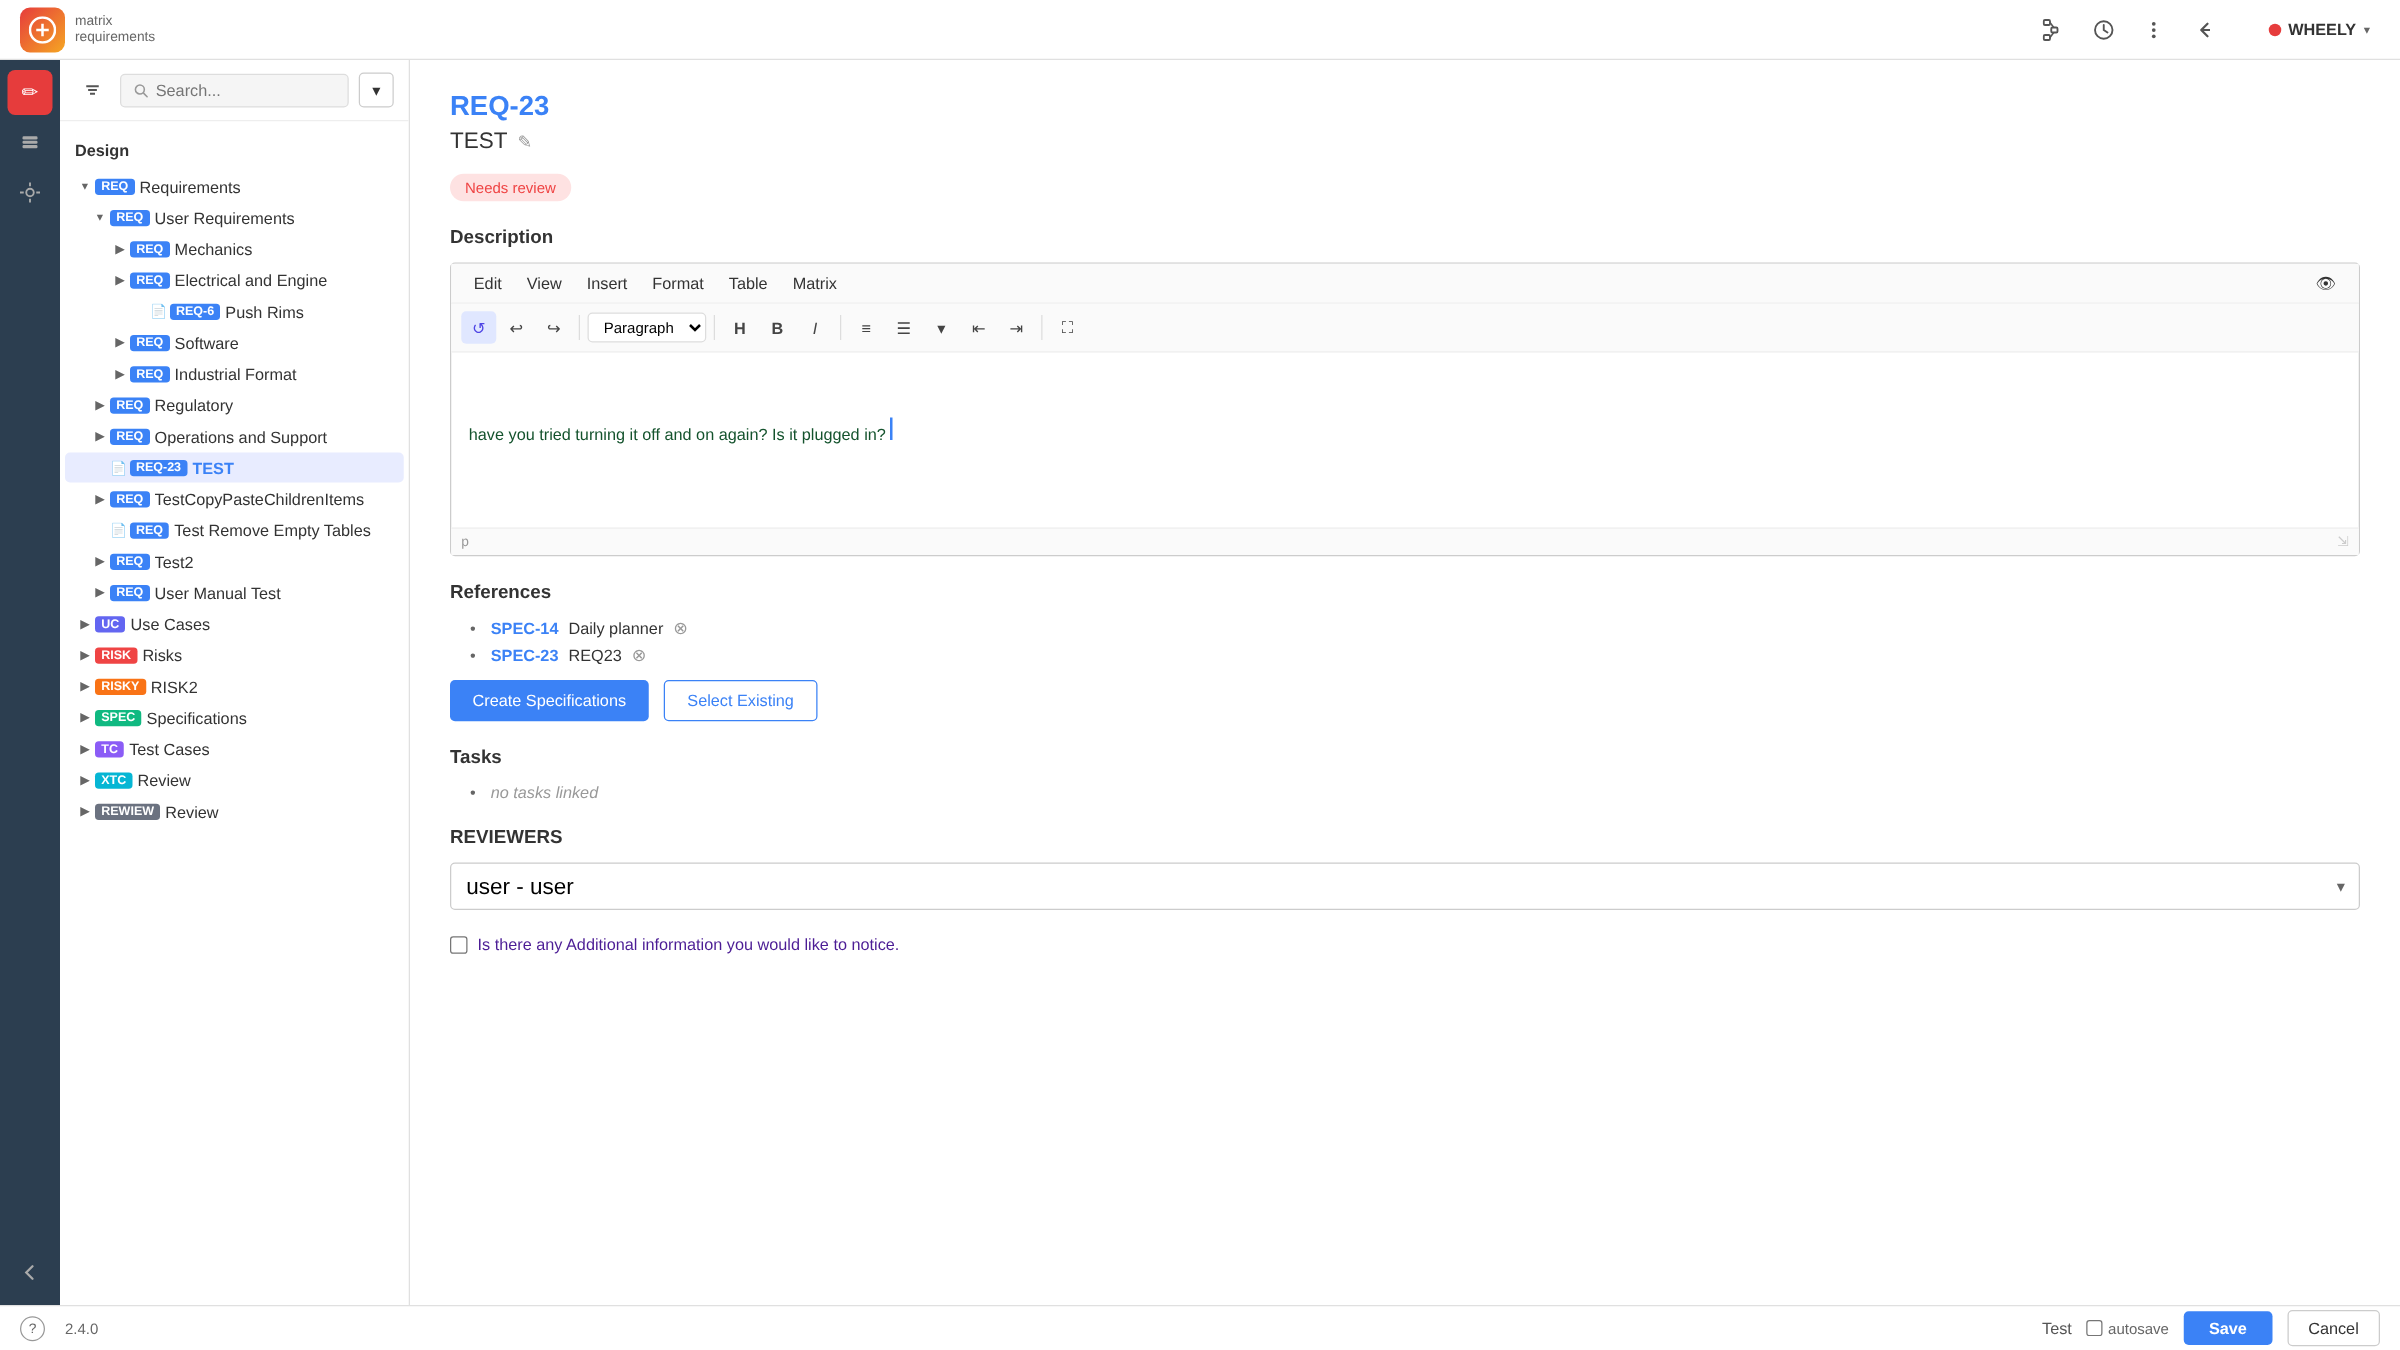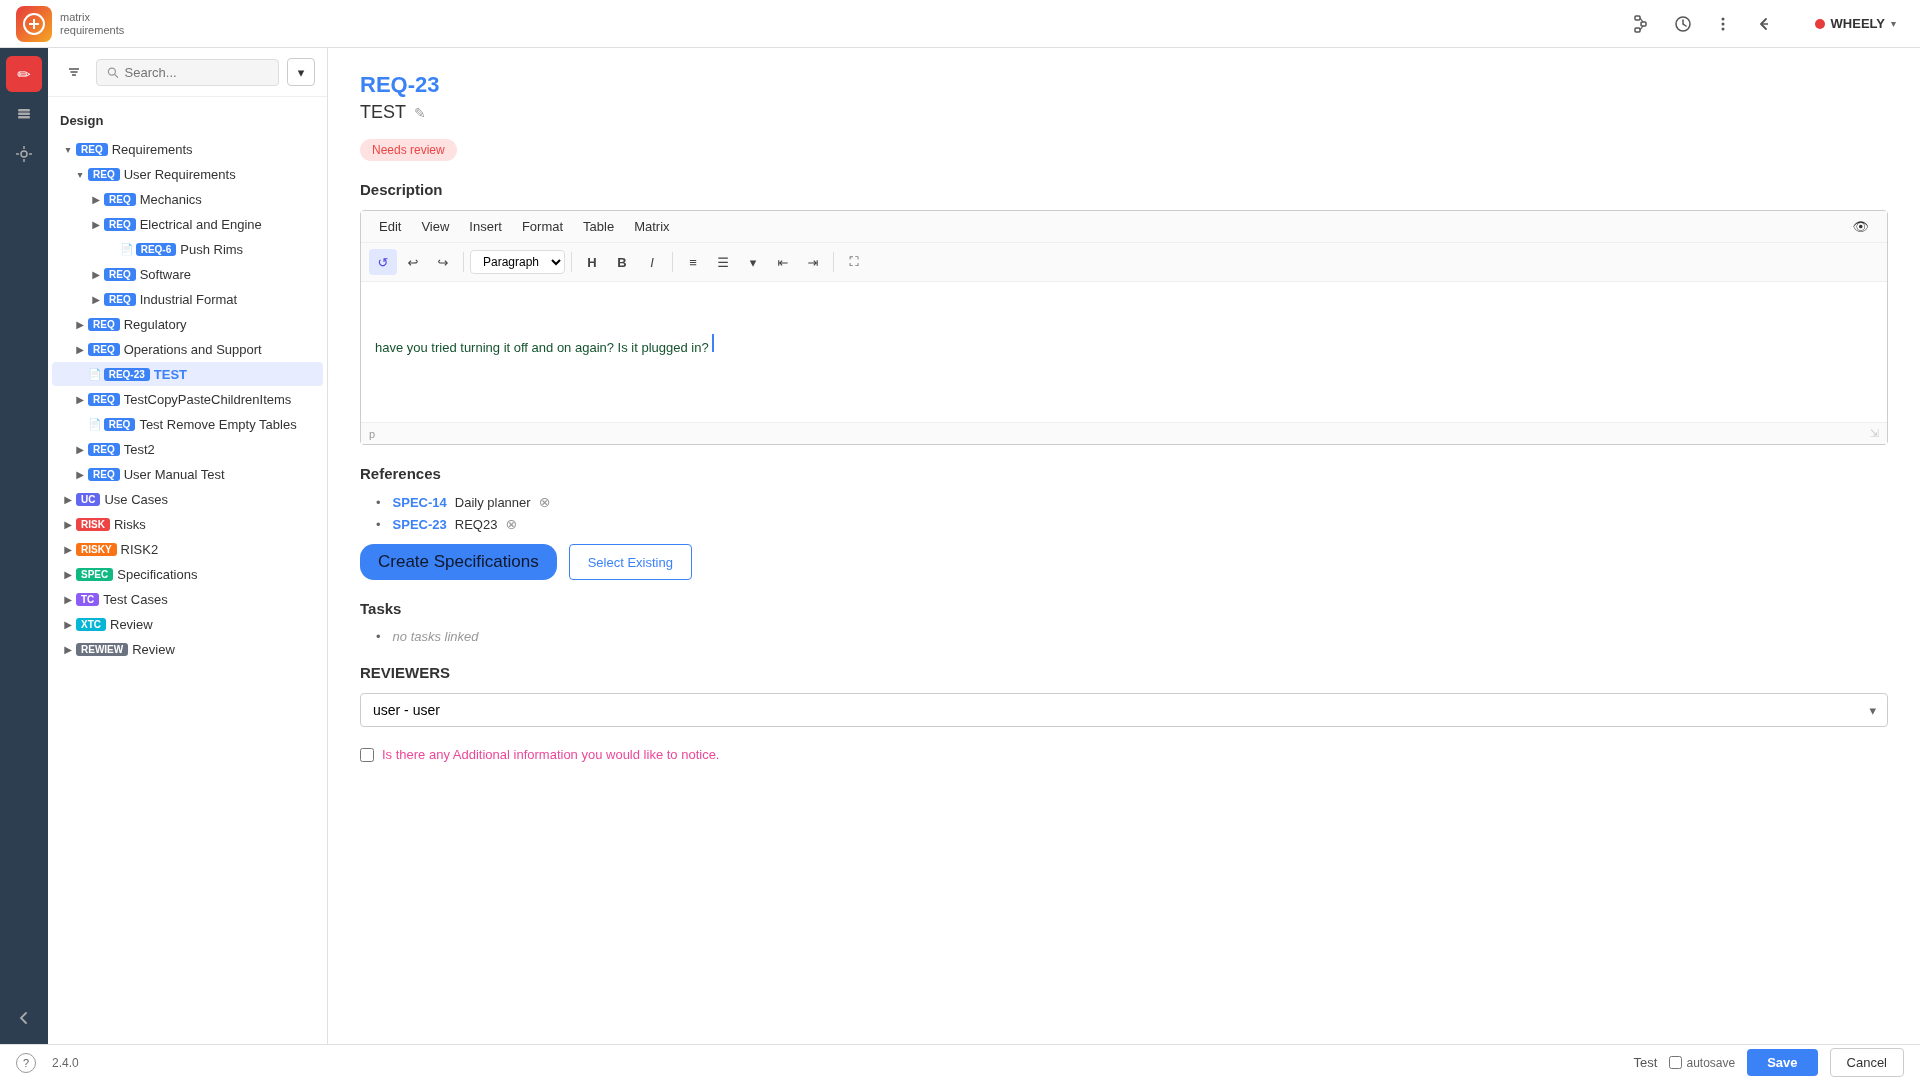--- a/index.html
+++ b/index.html
@@ -86,37 +86,37 @@
 
     
     .references-section { margin-bottom: 20px; }
     .ref-list { list-style: none; padding: 0; margin: 0 0 12px 16px; }
     .ref-list li { display: flex; align-items: center; gap: 8px; margin-bottom: 6px; }
     .ref-list li::before { content: "•"; color: #666; margin-right: 4px; }
     .ref-link { color: #3b82f6; font-weight: 600; font-size: 13px; text-decoration: none; cursor: pointer; }
     .ref-text { color: #333; font-size: 13px; }
     .ref-delete { color: #999; cursor: pointer; font-size: 14px; }
 
-    .btn-primary { background: #3b82f6; color: #0f172a; border: none; padding: 8px 18px; border-radius: 14px; font-size: 17px; font-weight: 500; cursor: pointer; }
+    .btn-primary { background: #3b82f6; color: #ffffff; border: none; padding: 8px 18px; border-radius: 4px; font-size: 13px; font-weight: 500; cursor: pointer; }
     .btn-outline { background: white; color: #3b82f6; border: 1.5px solid #3b82f6; padding: 8px 18px; border-radius: 4px; font-size: 13px; font-weight: 500; cursor: pointer; }
 
     
     .tasks-section { margin-bottom: 20px; }
     .no-tasks { color: #999; font-size: 13px; font-style: italic; }
 
     
     .reviewers-section { margin-bottom: 20px; }
     .reviewer-select-wrapper { position: relative; }
-    .reviewer-select-wrapper select { width: 100%; padding: 8px 12px; border: 1px solid #ccc; border-radius: 4px; font-size: 14px; background: #fff; appearance: none; cursor: pointer; }
+    .reviewer-select-wrapper select { width: 100%; padding: 8px 12px; border: 1px solid #ccc; border-radius: 4px; font-size: 18px; background: #fff; appearance: none; cursor: pointer; }
     .reviewer-select-wrapper::after { content: "▾"; position: absolute; right: 12px; top: 50%; transform: translateY(-50%); color: #666; pointer-events: none; }
 
     
     .checkbox-row { display: flex; align-items: center; gap: 8px; margin-bottom: 20px; }
     .checkbox-row input[type="checkbox"] { width: 14px; height: 14px; cursor: pointer; }
-    .checkbox-label { font-size: 13px; color: #ec4899; }
+    .checkbox-label { font-size: 13px; color: #4c1d95; }
 
     
     .bottom-bar { height: 36px; background: #fff; border-top: 1px solid #e0e0e0; display: flex; align-items: center; padding: 0 16px; flex-shrink: 0; gap: 16px; }
     .version-text { font-size: 12px; color: #666; }
     .help-icon { width: 20px; height: 20px; border-radius: 50%; border: 1.5px solid #999; display: flex; align-items: center; justify-content: center; font-size: 11px; color: #666; cursor: pointer; }
     .bottom-right { margin-left: auto; display: flex; align-items: center; gap: 12px; }
     .bottom-status { font-size: 13px; color: #555; }
     .autosave-check { display: flex; align-items: center; gap: 4px; font-size: 12px; color: #666; }
     .btn-save { background: #3b82f6; color: white; border: none; padding: 6px 20px; border-radius: 4px; font-size: 13px; font-weight: 600; cursor: pointer; }
     .btn-cancel { background: white; color: #333; border: 1px solid #ccc; padding: 6px 16px; border-radius: 4px; font-size: 13px; cursor: pointer; }

